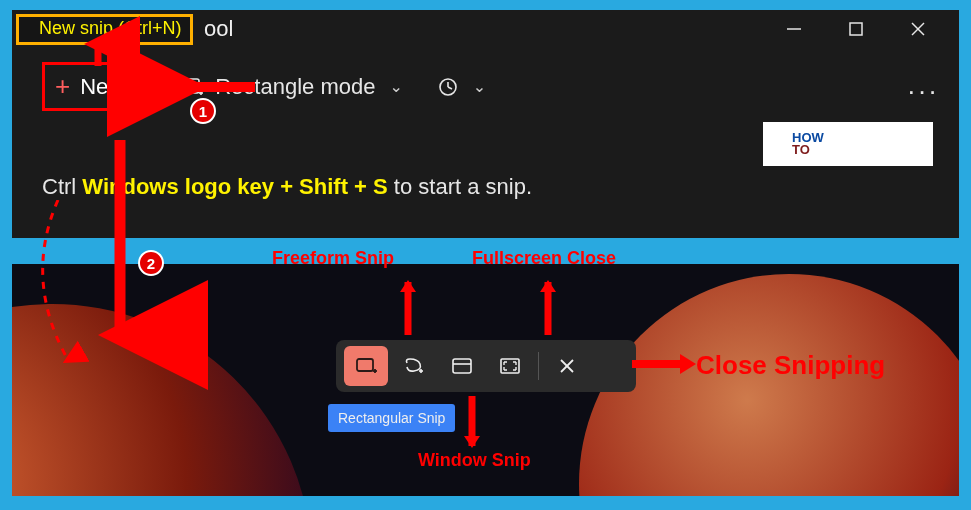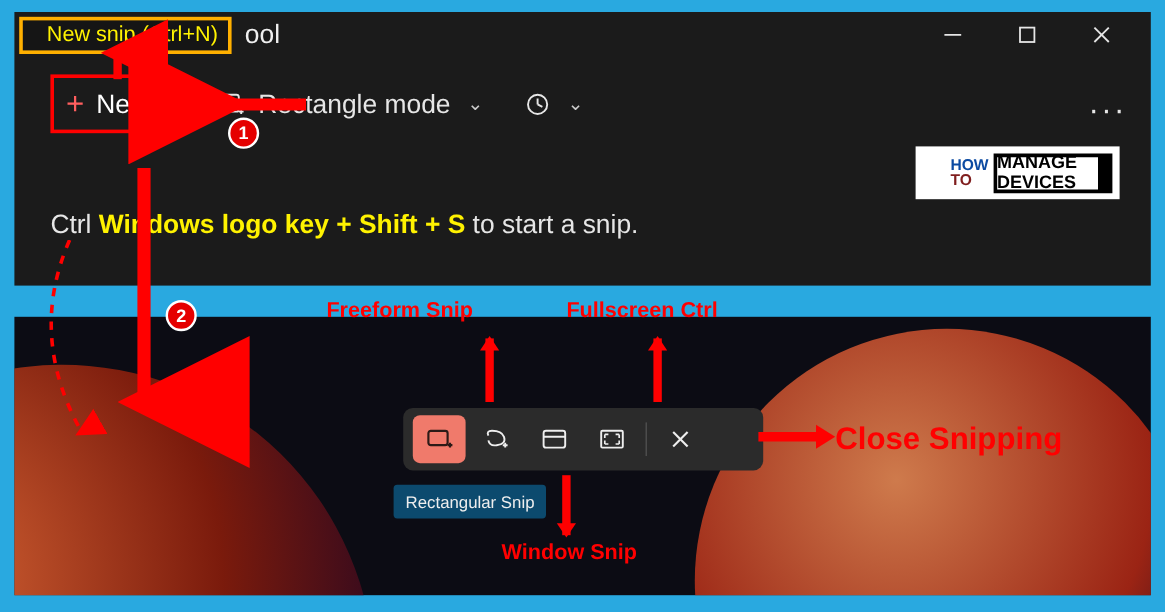--- a/index.html
+++ b/index.html
@@ -179,21 +179,21 @@
     background:#f07a6b;
     color:#2b1a17;
   }
   .snip-div {
     width:1px;height:28px;background:#555;margin:0 2px;
   }
   .snip-tt {
     position:absolute;
     left:316px;
     top:140px;
-    background:#0c4a6e;
+    background:#3b82f6;
     color:#eee;
     font-size:14px;
     padding:6px 10px;
     border-radius:3px;
   }
 
   
   .ann {
     position:absolute;
     color:#ff0000;
@@ -274,23 +274,20 @@
   </div>
 
   <div class="instr">
     <span>Ctrl </span><span class="hl">Windows logo key + Shift + S</span><span> to start a snip.</span>
   </div>
 
   <div class="logo">
     <div class="howto">
       <span>HOW</span><br><span class="to">TO</span>
     </div>
-    <div class="md">
-      <span>MANAGE DEVICES</span>
-    </div>
   </div>
 </div>
 
 <div class="bottom-panel">
   <div class="bg-swirl1"></div>
   <div class="bg-swirl2"></div>
 
   <div class="snip-bar">
     <div class="snip-btn active">
       <svg width="24" height="20">
@@ -373,21 +370,21 @@
     </defs>
   <path d="M40 0 Q 5 80 50 160" fill="none" stroke="#ff0000" stroke-width="3" stroke-dasharray="7 7" marker-end="url(#ahd2)"></path>
 </svg>
 
 <div class="ann" style="left:272px;top:248px">Freeform Snip</div>
 <svg class="arrow" style="left:398px;top:280px" width="20" height="60">
   <line x1="10" y1="2" x2="10" y2="55" stroke="#ff0000" stroke-width="7"></line>
   <path d="M2 12 L10 0 L18 12 Z" fill="#ff0000"></path>
 </svg>
 
-<div class="ann" style="left:472px;top:248px">Fullscreen Ctrl</div>
+<div class="ann" style="left:472px;top:248px">Fullscreen Close</div>
 <svg class="arrow" style="left:538px;top:280px" width="20" height="60">
   <line x1="10" y1="2" x2="10" y2="55" stroke="#ff0000" stroke-width="7"></line>
   <path d="M2 12 L10 0 L18 12 Z" fill="#ff0000"></path>
 </svg>
 
 <div class="ann" style="left:418px;top:450px">Window Snip</div>
 <svg class="arrow" style="left:462px;top:392px" width="20" height="56">
   <line x1="10" y1="54" x2="10" y2="4" stroke="#ff0000" stroke-width="7"></line>
   <path d="M2 44 L10 56 L18 44 Z" fill="#ff0000"></path>
 </svg>

